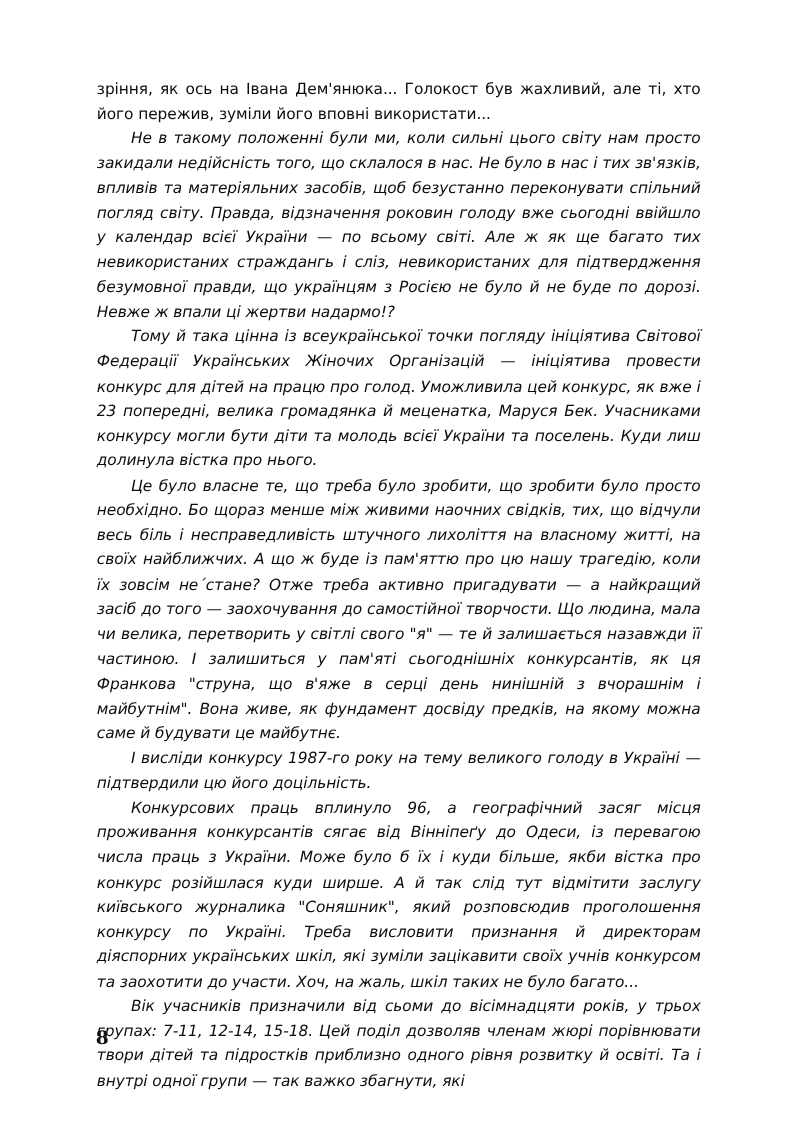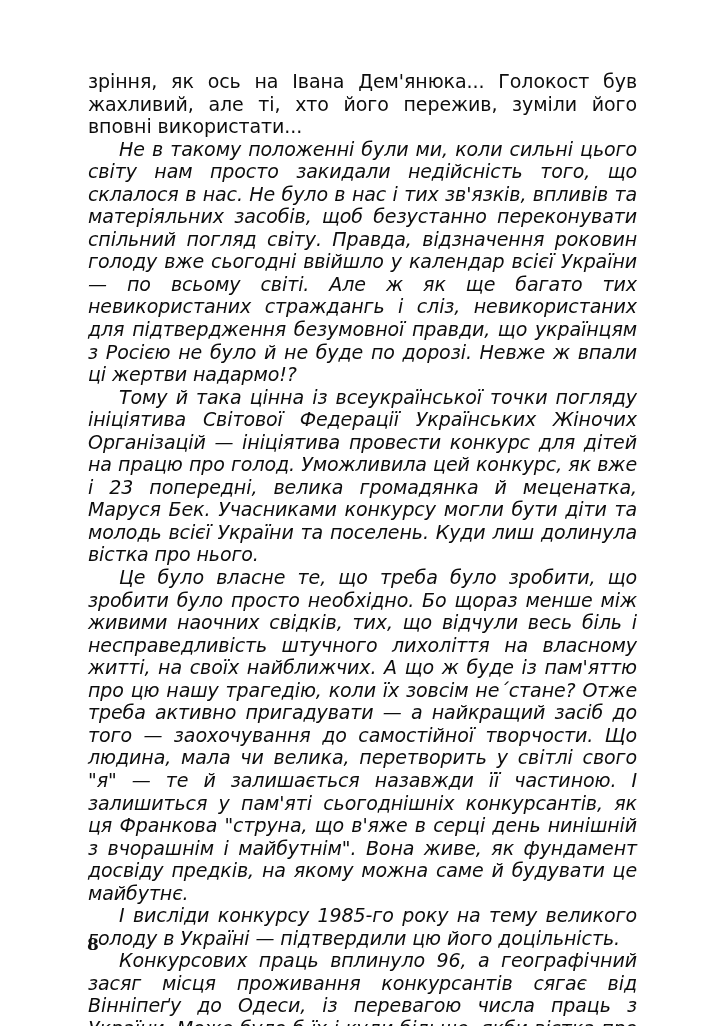--- a/index.html
+++ b/index.html
@@ -18,21 +18,21 @@
   }
   .text-column {
     position: absolute;
     left: 88px;
     top: 70px;
     width: 549px;
   }
   .para {
     margin: 0;
     font-family: "DejaVu Sans", sans-serif;
-    font-size: 19px;
+    font-size: 14px;
     line-height: 22.55px;
     color: #0d0d0d;
     text-align: justify;
     text-justify: inter-word;
     letter-spacing: -0.08px;
     word-spacing: 0px;
     -webkit-font-smoothing: none;
   }
   
   .para.continued {
@@ -63,21 +63,21 @@
   <div class="text-column">
 
     <p class="para continued">зріння, як ось на Івана Дем'янюка... Голокост був жахливий, але ті, хто його пережив, зуміли його вповні використати...</p>
 
     <p class="para indented">Не в такому положенні були ми, коли сильні цього світу нам просто закидали недійсність того, що склалося в нас. Не було в нас і тих зв'язків, впливів та матеріяльних засобів, щоб безустанно переконувати спільний погляд світу. Правда, відзначення роковин голоду вже сьогодні ввійшло у календар всієї України — по всьому світі. Але ж як ще багато тих невикористаних страждангь і сліз, невикористаних для підтвердження безумовної правди, що українцям з Росією не було й не буде по дорозі. Невже ж впали ці жертви надармо!?</p>
 
     <p class="para indented">Тому й така цінна із всеукраїнської точки погляду ініціятива Світової Федерації Українських Жіночих Організацій — ініціятива провести конкурс для дітей на працю про голод. Уможливила цей конкурс, як вже і 23 попередні, велика громадянка й меценатка, Маруся Бек. Учасниками конкурсу могли бути діти та молодь всієї України та поселень. Куди лиш долинула вістка про нього.</p>
 
     <p class="para indented">Це було власне те, що треба було зробити, що зробити було просто необхідно. Бо щораз менше між живими наочних свідків, тих, що відчули весь біль і несправедливість штучного лихоліття на власному житті, на своїх найближчих. А що ж буде із пам'яттю про цю нашу трагедію, коли їх зовсім не´стане? Отже треба активно пригадувати — а найкращий засіб до того — заохочування до самостійної творчости. Що людина, мала чи велика, перетворить у світлі свого "я" — те й залишається назавжди її частиною. І залишиться у пам'яті сьогоднішніх конкурсантів, як ця Франкова "струна, що в'яже в серці день нинішній з вчорашнім і майбутнім". Вона живе, як фундамент досвіду предків, на якому можна саме й будувати це майбутнє.</p>
 
-    <p class="para indented">І висліди конкурсу 1985-го року на тему великого голоду в Україні — підтвердили цю його доцільність.</p>
+    <p class="para indented">І висліди конкурсу 1987-го року на тему великого голоду в Україні — підтвердили цю його доцільність.</p>
 
     <p class="para indented">Конкурсових праць вплинуло 96, а географічний засяг місця проживання конкурсантів сягає від Вінніпеґу до Одеси, із перевагою числа праць з України. Може було б їх і куди більше, якби вістка про конкурс розійшлася  куди ширше. А й так слід тут відмітити заслугу київського журналика "Соняшник", який розповсюдив проголошення конкурсу по Україні. Треба висловити признання й директорам діяспорних українських шкіл, які зуміли зацікавити своїх учнів конкурсом та заохотити до участи. Хоч, на жаль, шкіл таких не було багато...</p>
 
     <p class="para indented">Вік учасників призначили від сьоми до вісімнадцяти років, у трьох групах: 7-11, 12-14, 15-18. Цей поділ дозволяв членам жюрі порівнювати твори дітей та підростків приблизно одного рівня розвитку й освіті. Та і внутрі одної групи — так важко збагнути, які</p>
 
   </div>
 
   <div class="page-number">8</div>
 
 </div>

